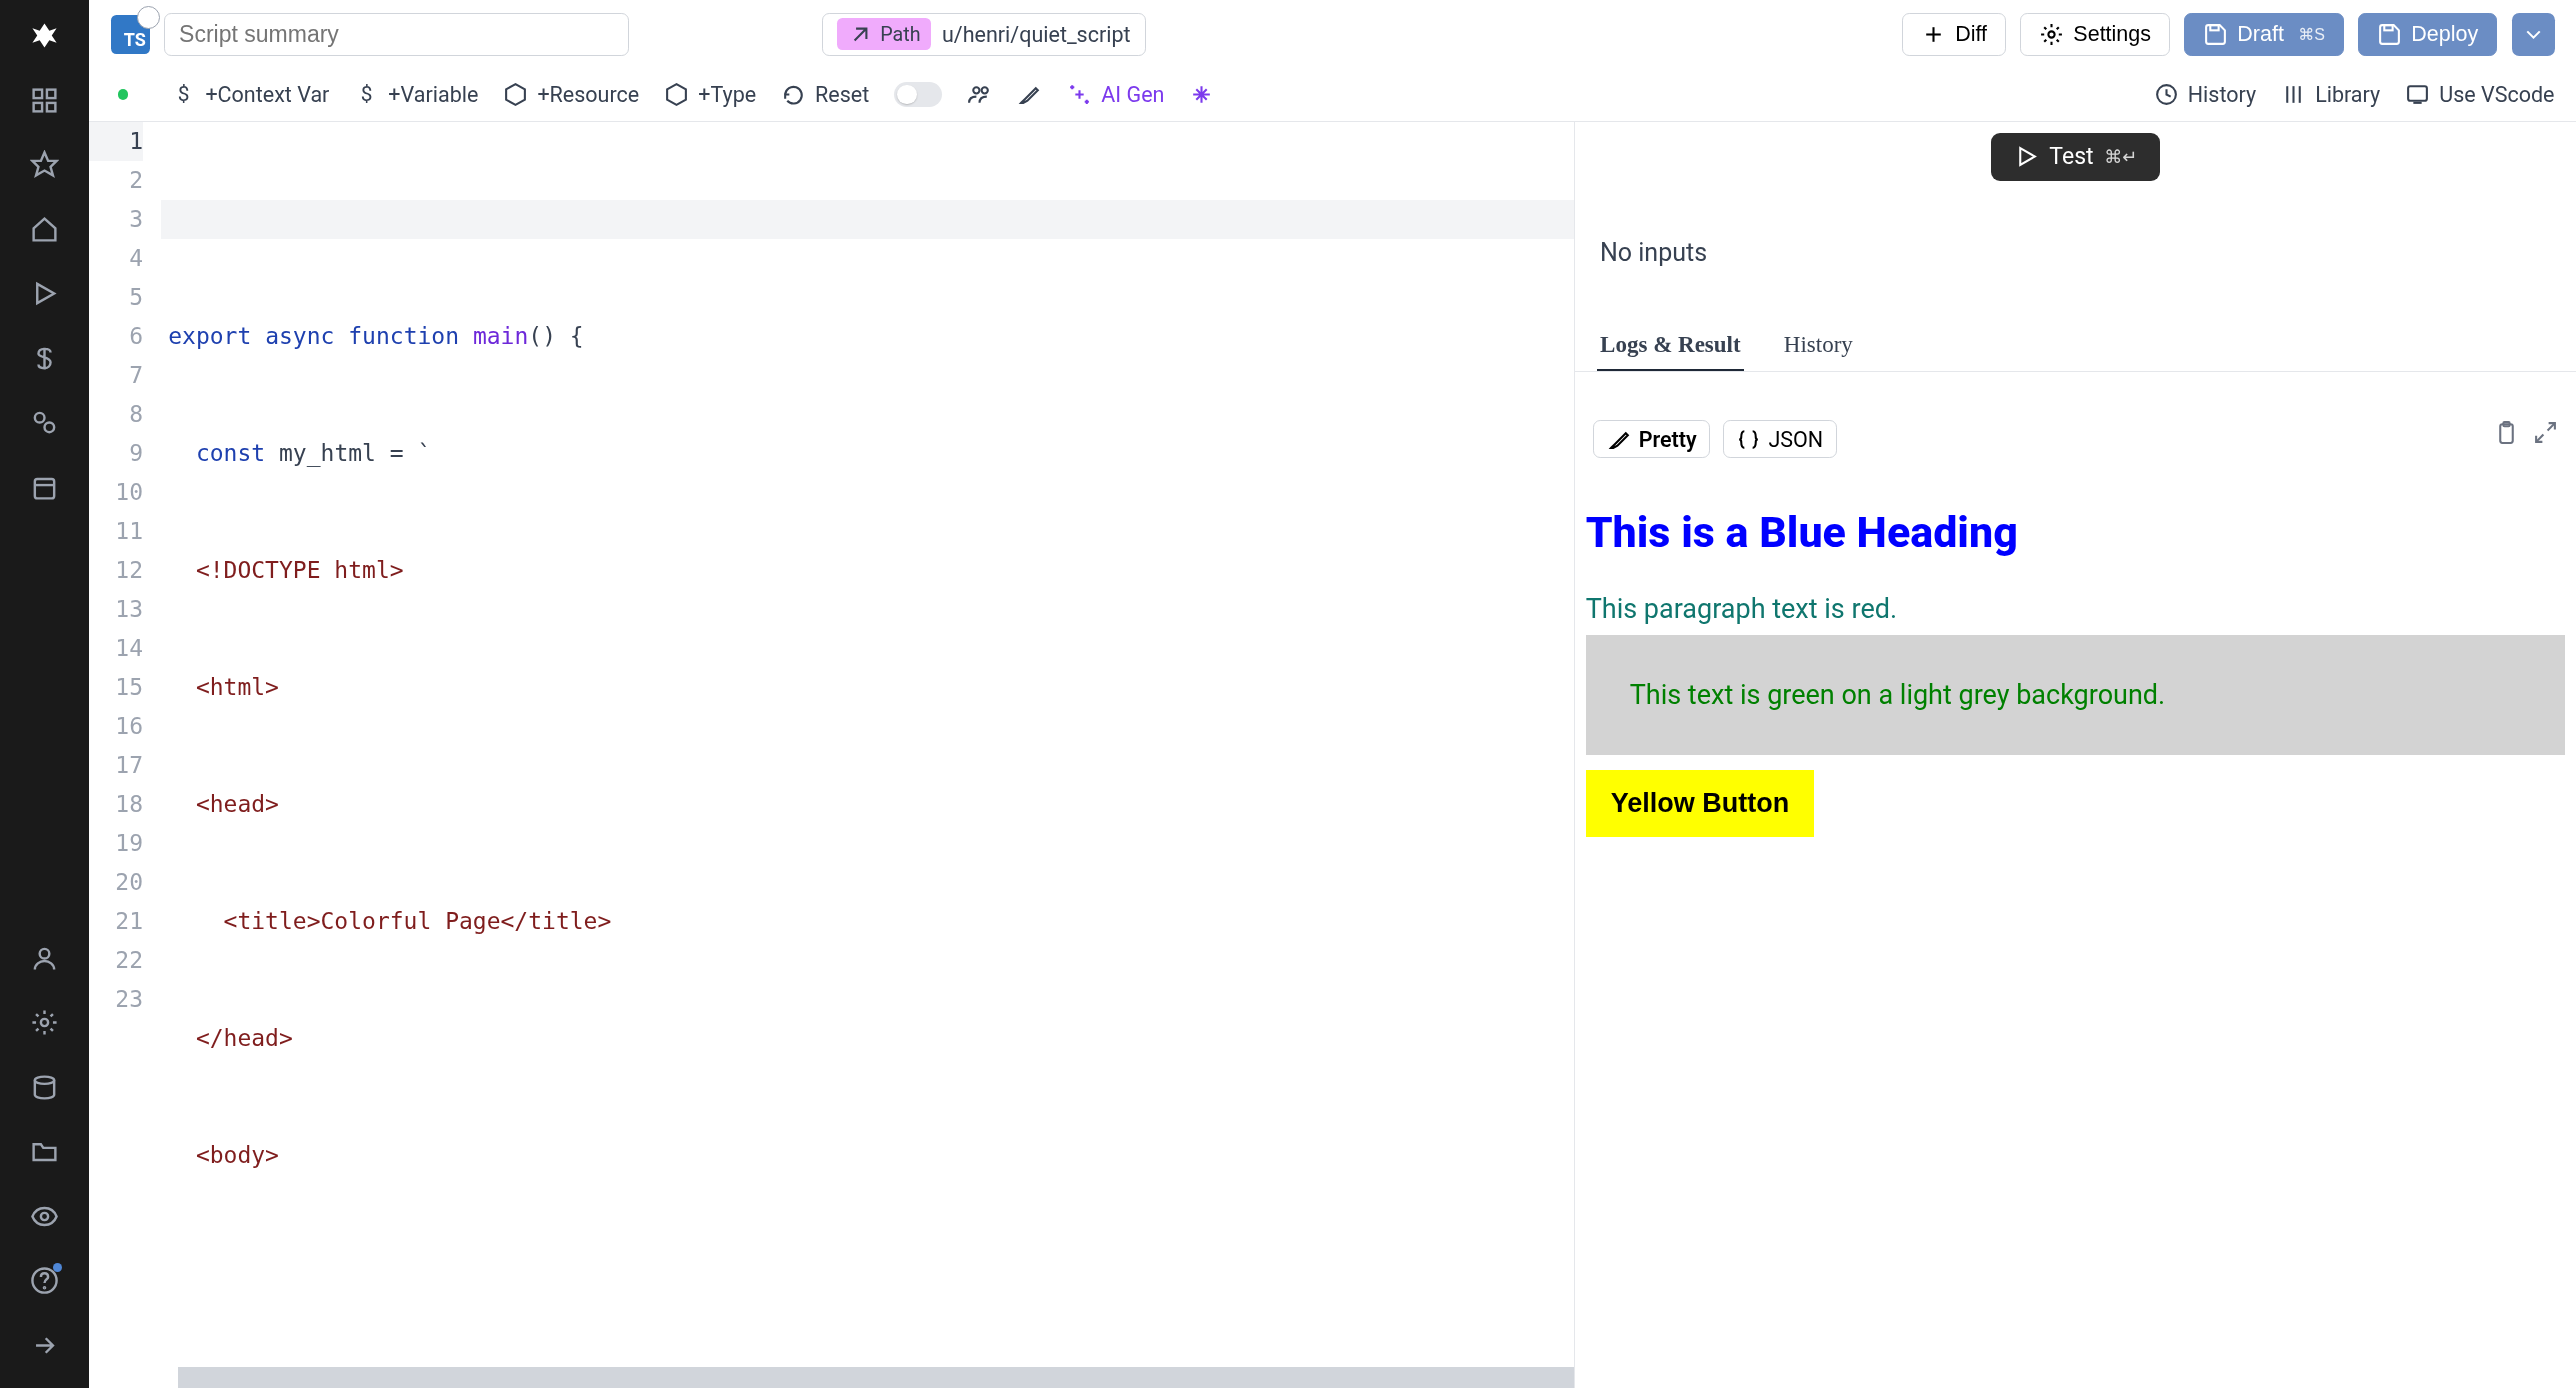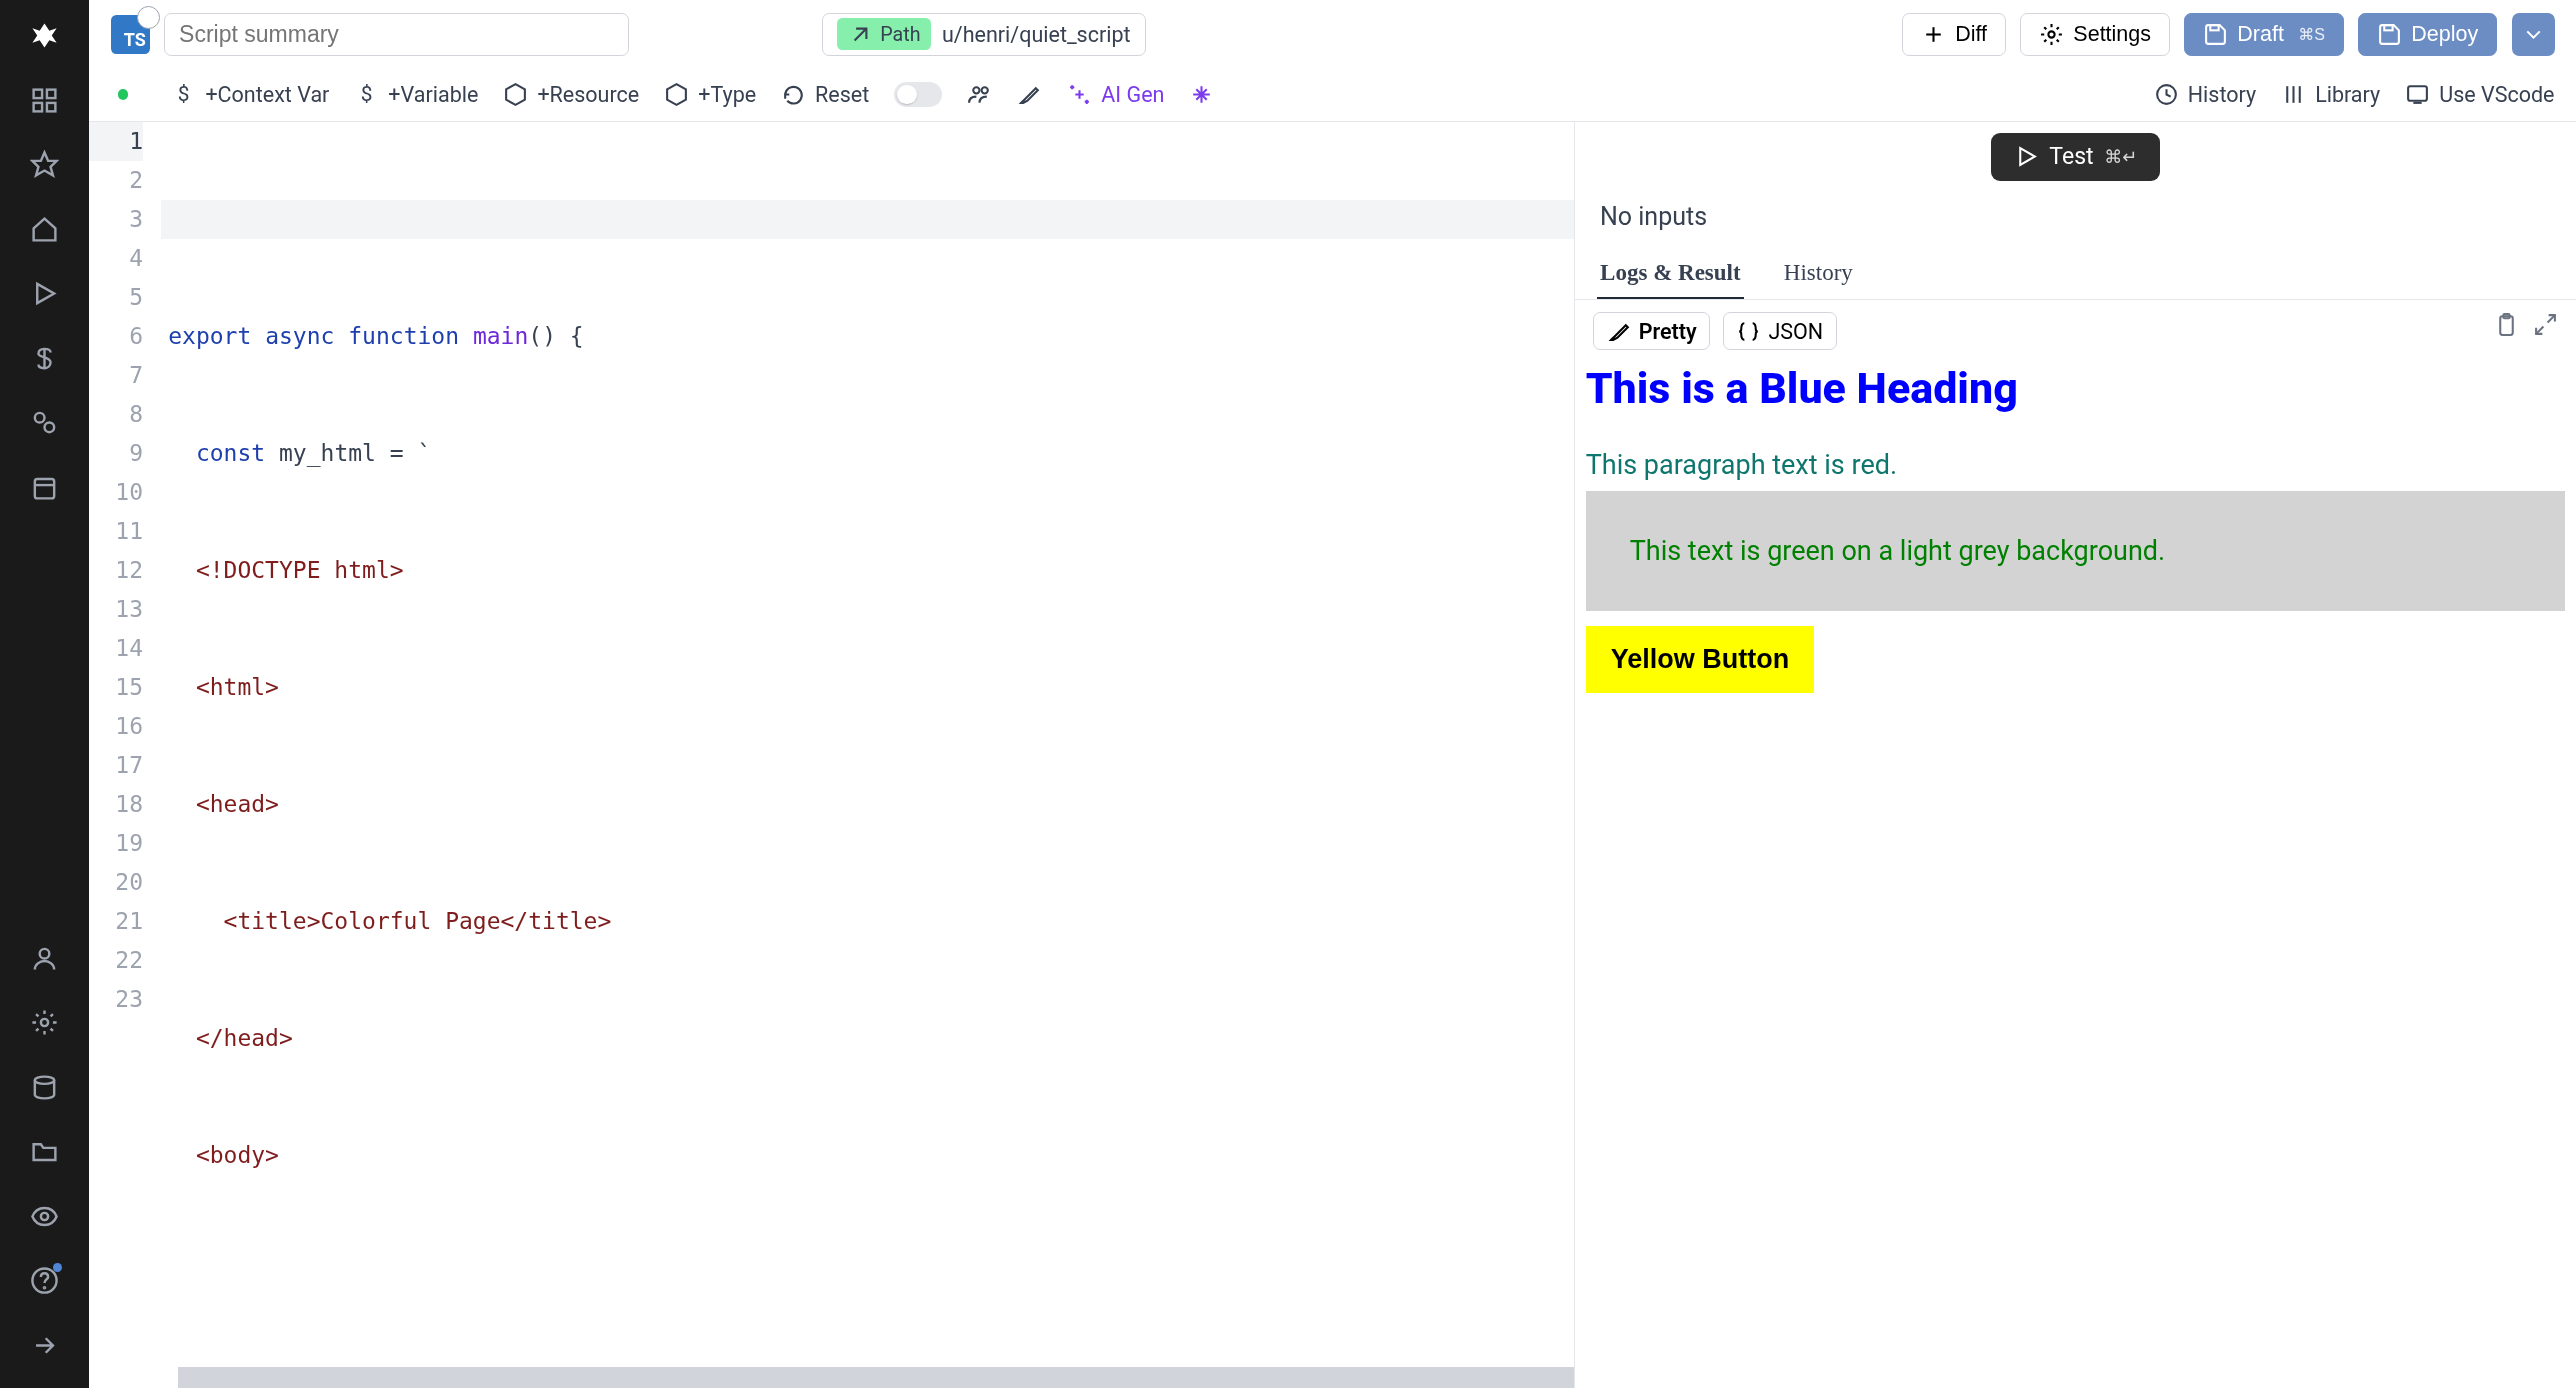--- a/index.html
+++ b/index.html
@@ -95,21 +95,21 @@
   display: flex;
   align-items: center;
   gap: 10.7px;
   height: 43px;
   border: 0.9px solid #d1d5db;
   border-radius: 7.2px;
   padding: 0 14.3px;
   margin-left: 179px;
 }
 .path-box .path-label {
-  background: #86efac;
+  background: #f0abfc;
   padding: 3.6px 10.7px;
   border-radius: 5.4px;
   display: flex; align-items: center; gap: 7.2px;
   font-size: 19.7px;
   color: #374151;
 }
 .path-box .path-value { font-size: 21.5px; color: #374151; }
 .spacer { flex: 1; }
 .topbar-btn {
   display: flex; align-items: center; gap: 9px;
@@ -216,20 +216,21 @@
   height: 21.5px;
   background: #d1d5db;
 }
 
 
 .right-panel {
   width: 1002px;
   border-left: 0.9px solid #e5e7eb;
   display: flex;
   flex-direction: column;
+  gap: 36px;
 }
 .test-row {
   display: flex; justify-content: center;
   padding: 10.7px 0;
 }
 .test-btn {
   background: #2d2d2d;
   color: #fff;
   border-radius: 9px;
   padding: 10.7px 23px;

